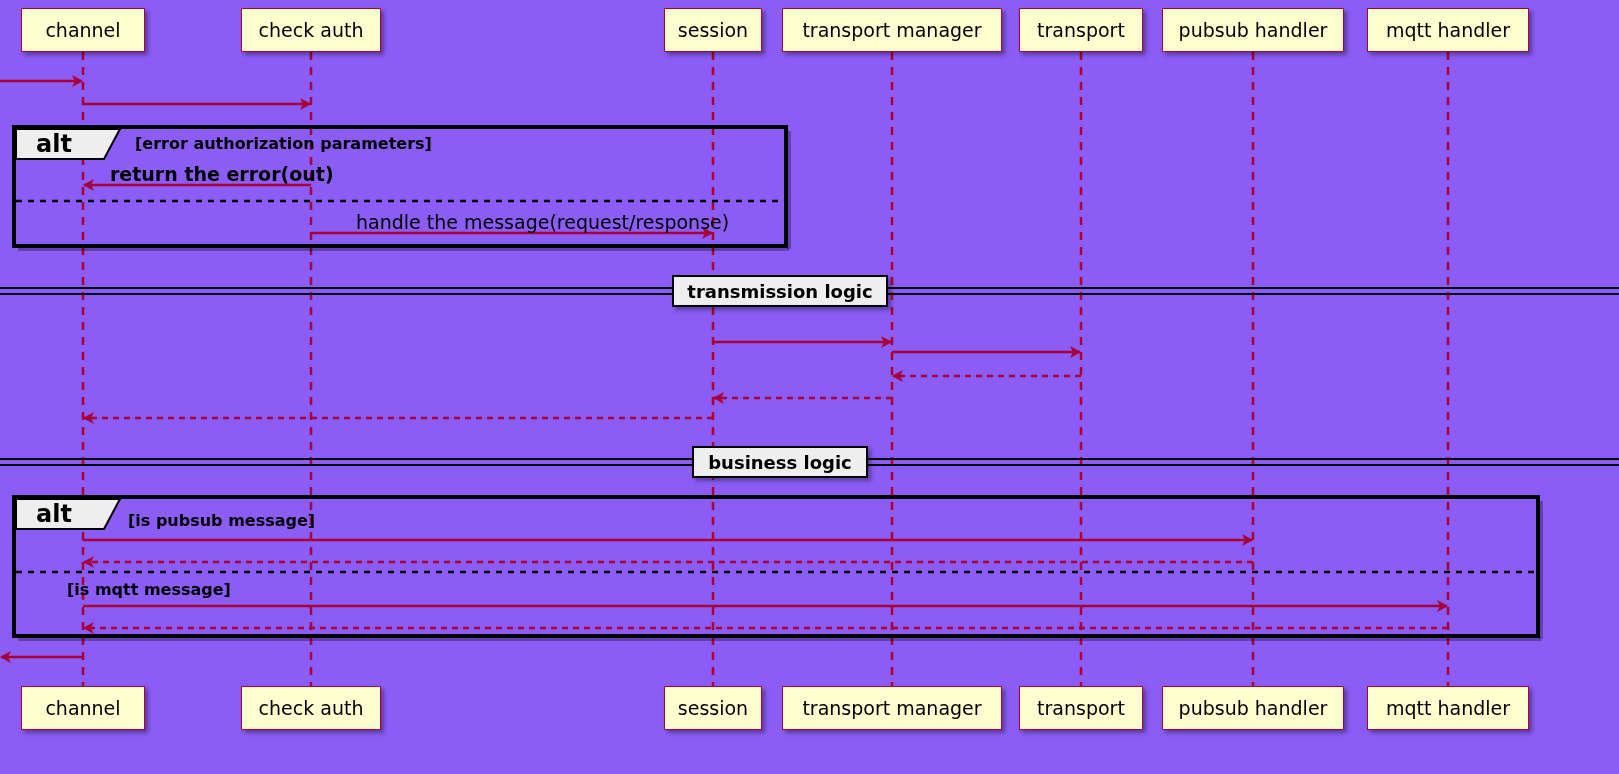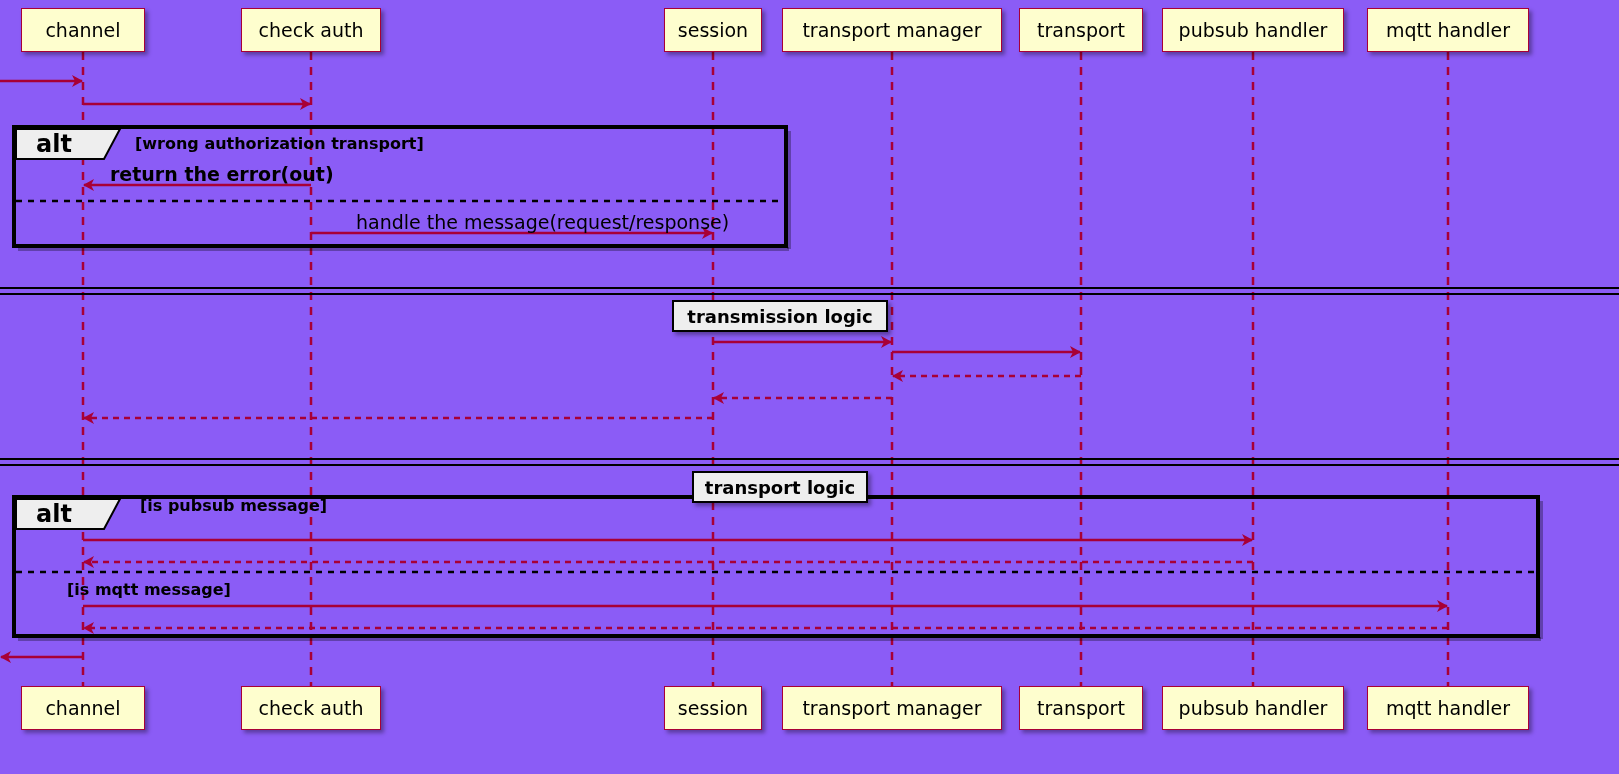--- a/index.html
+++ b/index.html
@@ -43,21 +43,20 @@
     border: 2.5px solid #000000;
     display: flex;
     align-items: center;
     justify-content: center;
     font-size: 18px;
     font-weight: bold;
     color: #000000;
     white-space: nowrap;
     box-shadow: 3px 3px 4px rgba(0,0,0,0.35);
     z-index: 6;
-    margin-top: 25px;
   }
   .frame-tab {
     position: absolute;
     box-sizing: border-box;
     background: #EEEEEE;
     font-size: 24px;
     font-weight: bold;
     color: #000000;
     display: flex;
     align-items: center;
@@ -168,22 +167,22 @@
     <div class="participant-box" style="left: 1367px; top: 8px; width: 162px; height: 44px;">
       <span>mqtt handler</span>
     </div>
     <div class="participant-box" style="left: 1367px; top: 686px; width: 162px; height: 44px;">
       <span>mqtt handler</span>
     </div>
     <div class="divider-label" style="left: 672px; top: 275px; width: 216px; height: 32px;">
       <span>transmission logic</span>
     </div>
     <div class="divider-label" style="left: 692px; top: 446px; width: 176px; height: 32px;">
-      <span>transport logic</span>
+      <span>business logic</span>
     </div>
     <div class="frame-tab" style="left: 16px; top: 129px; width: 104px; height: 30px; background: transparent;">alt</div>
-    <div class="frame-cond" style="left: 135px; top: 134px;">[wrong authorization transport]</div>
+    <div class="frame-cond" style="left: 135px; top: 134px;">[error authorization parameters]</div>
     <div class="frame-tab" style="left: 16px; top: 499px; width: 104px; height: 30px; background: transparent;">alt</div>
-    <div class="frame-cond" style="left: 128px; top: 496px; margin-left: 12px;">[is pubsub message]</div>
+    <div class="frame-cond" style="left: 128px; top: 511px;">[is pubsub message]</div>
     <div class="frame-cond" style="left: 20px; top: 580px; margin-left: 47px;">[is mqtt message]</div>
     <div class="msg-label" style="left: 110px; top: 163px; font-weight: bold;">return the error(out)</div>
     <div class="msg-label" style="left: 320px; top: 211px; margin-left: 36px;">handle the message(request/response)</div>
   </div>
 
 </body></html>

